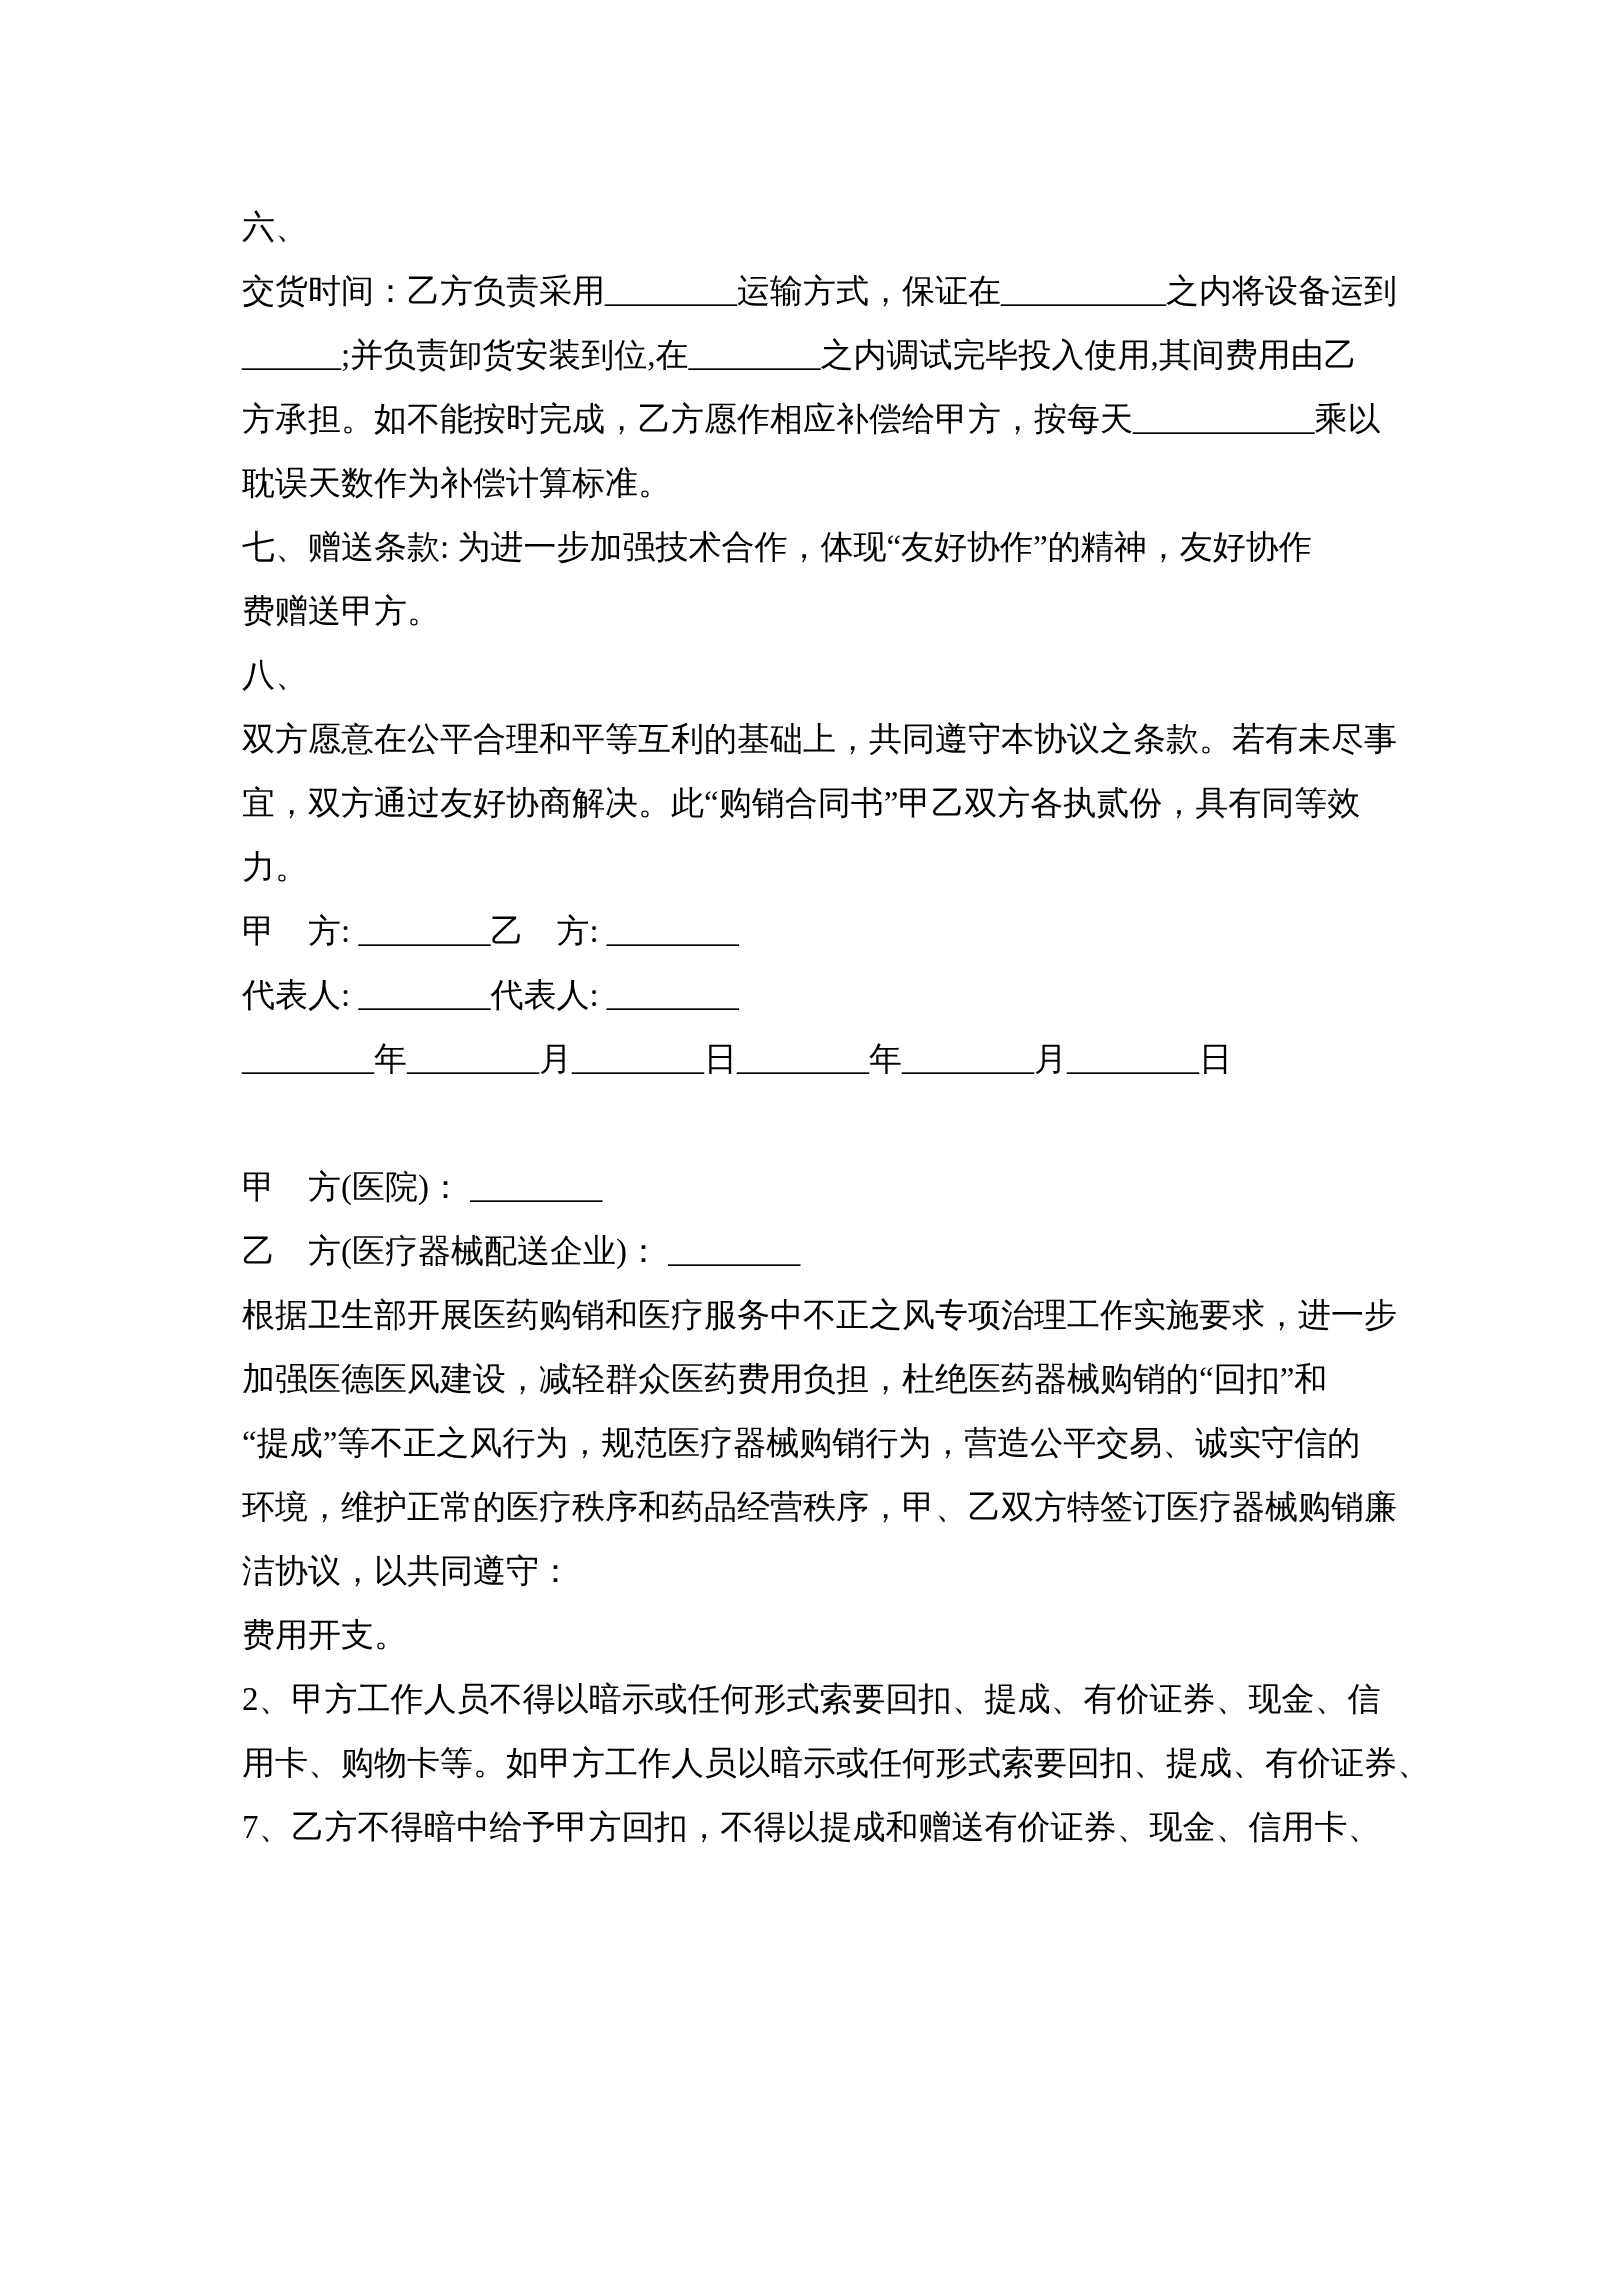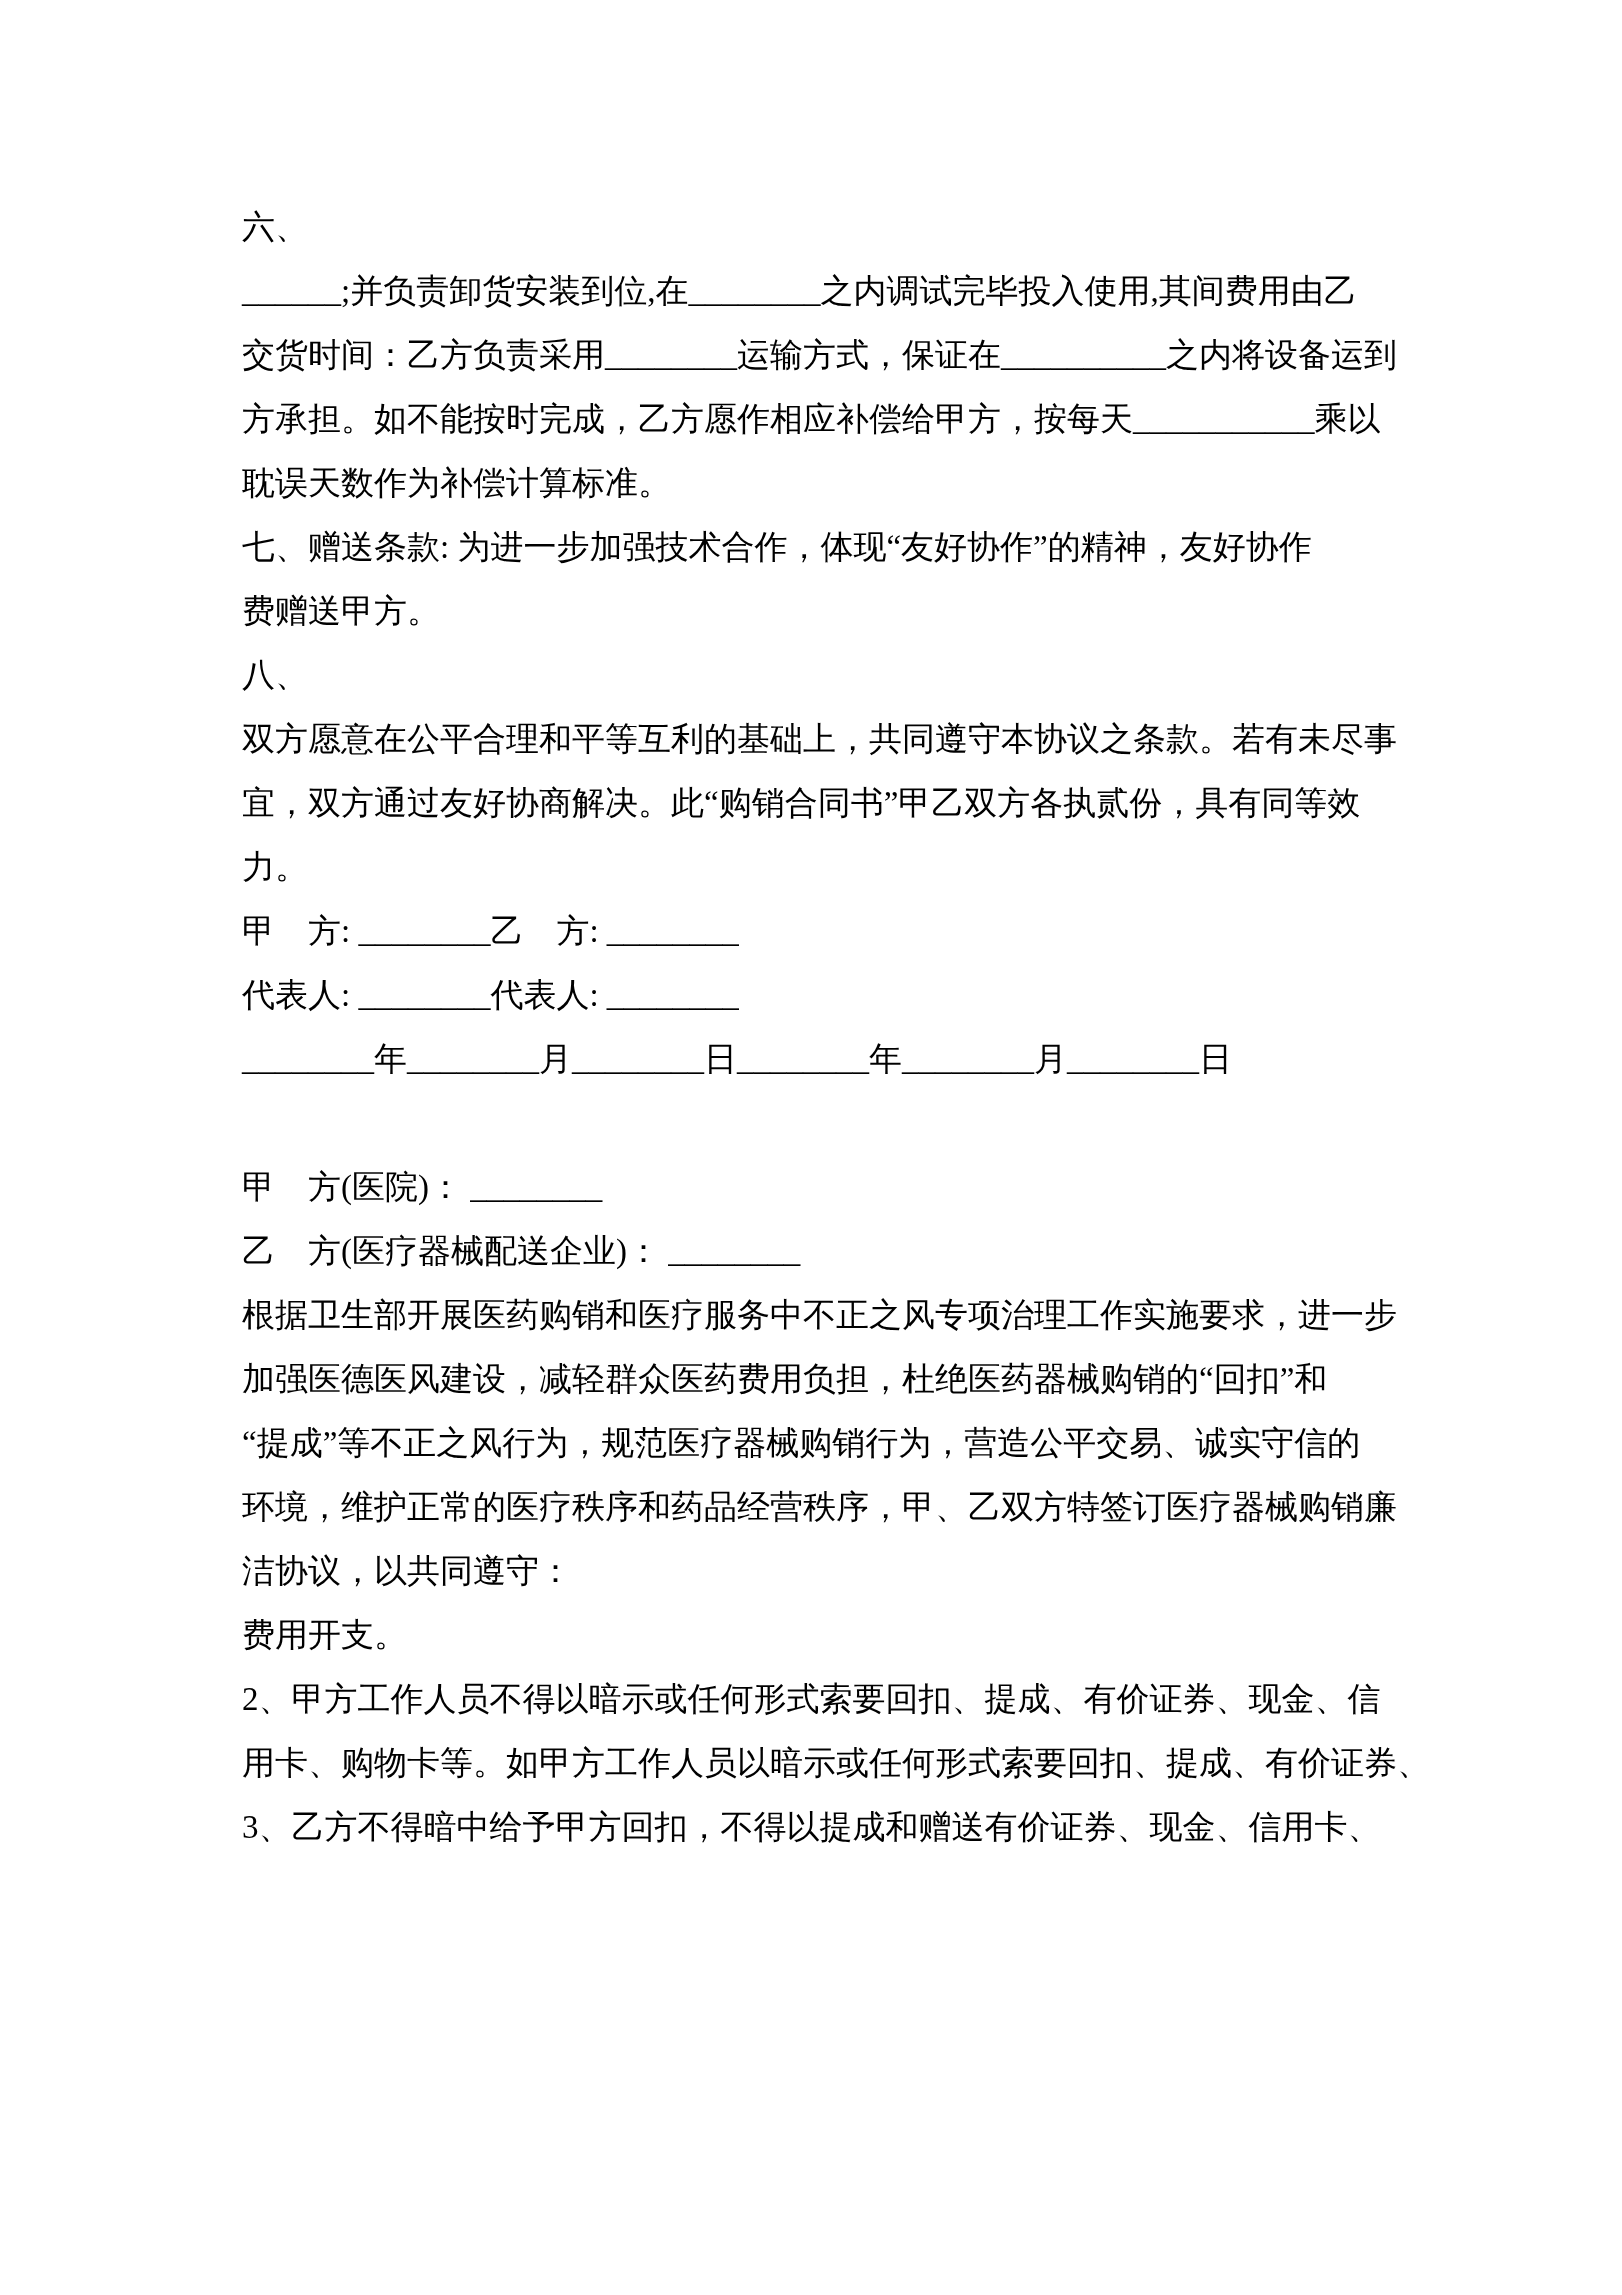--- a/index.html
+++ b/index.html
@@ -29,22 +29,22 @@
     white-space: pre;
     letter-spacing: 0;
   }
 </style>
 </head>
 <body>
 
 <div class="page">
   <div class="doc-body">
     <div class="line">六、</div>
+    <div class="line">交货时间：乙方负责采用________运输方式，保证在__________之内将设备运到</div>
     <div class="line">______;并负责卸货安装到位,在________之内调试完毕投入使用,其间费用由乙</div>
-    <div class="line">交货时间：乙方负责采用________运输方式，保证在__________之内将设备运到</div>
     <div class="line">方承担。如不能按时完成，乙方愿作相应补偿给甲方，按每天___________乘以</div>
     <div class="line">耽误天数作为补偿计算标准。</div>
     <div class="line">七、赠送条款: 为进一步加强技术合作，体现“友好协作”的精神，友好协作</div>
     <div class="line">费赠送甲方。</div>
     <div class="line">八、</div>
     <div class="line">双方愿意在公平合理和平等互利的基础上，共同遵守本协议之条款。若有未尽事</div>
     <div class="line">宜，双方通过友好协商解决。此“购销合同书”甲乙双方各执贰份，具有同等效</div>
     <div class="line">力。</div>
     <div class="line">甲　方: ________乙　方: ________</div>
     <div class="line">代表人: ________代表人: ________</div>
@@ -53,16 +53,16 @@
     <div class="line">甲　方(医院)： ________</div>
     <div class="line">乙　方(医疗器械配送企业)： ________</div>
     <div class="line">根据卫生部开展医药购销和医疗服务中不正之风专项治理工作实施要求，进一步</div>
     <div class="line">加强医德医风建设，减轻群众医药费用负担，杜绝医药器械购销的“回扣”和</div>
     <div class="line">“提成”等不正之风行为，规范医疗器械购销行为，营造公平交易、诚实守信的</div>
     <div class="line">环境，维护正常的医疗秩序和药品经营秩序，甲、乙双方特签订医疗器械购销廉</div>
     <div class="line">洁协议，以共同遵守：</div>
     <div class="line">费用开支。</div>
     <div class="line">2、甲方工作人员不得以暗示或任何形式索要回扣、提成、有价证券、现金、信</div>
     <div class="line">用卡、购物卡等。如甲方工作人员以暗示或任何形式索要回扣、提成、有价证券、</div>
-    <div class="line">3、乙方不得暗中给予甲方回扣，不得以提成和赠送有价证券、现金、信用卡、</div>
+    <div class="line">7、乙方不得暗中给予甲方回扣，不得以提成和赠送有价证券、现金、信用卡、</div>
   </div>
 </div>
 
 
 </body></html>

